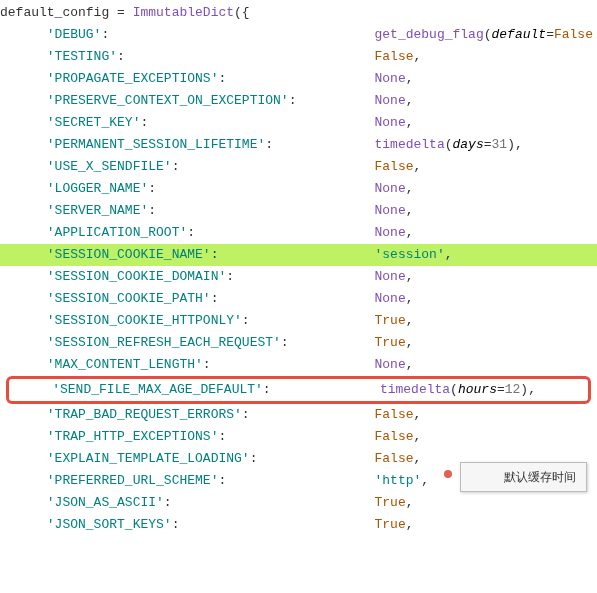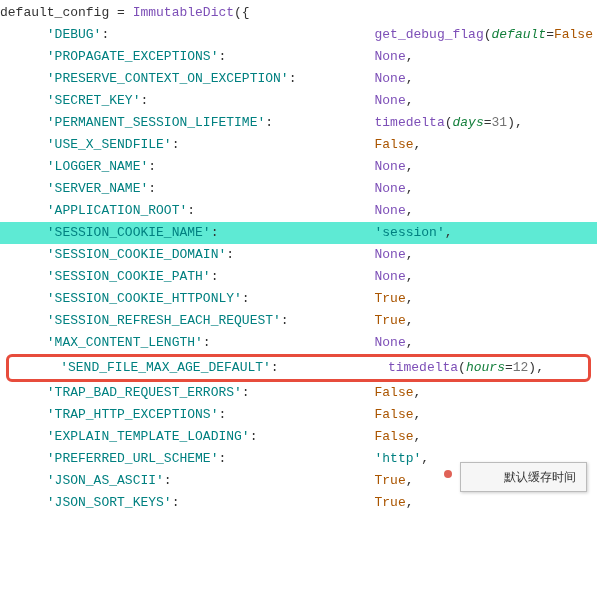--- a/index.html
+++ b/index.html
@@ -20,36 +20,36 @@
     .line {
       white-space: pre;
       padding-left: 0;
       position: relative;
     }
     .k-def { color: #333; }
     .k-class { color: #7D4FB7; }
     .paren { color: #333; }
     .string { color: #008080; }
     .func { color: #7D4FB7; margin-top: 44px; }
-    .kwarg { color: #15803d; font-style: italic; }
+    .kwarg { color: #000000; font-style: italic; }
     .value { color: #AA5500; }
     .num { color: #737373; }
     .none { color: #7D4FB7; margin-top: 12px; }
     .comma { color: #333; }
     .eq { color: #333; }
     .quoted-val { color: #008080; }
     
     .highlight-row {
-      background: #5eead4;
+      background: #bef264;
     }
     .red-box {
       border: 3px solid #E74C3C;
       border-radius: 6px;
       margin: 0 6px;
-      padding-left: 20px;
+      padding-left: 12px;
     }
     .tooltip {
       position: absolute;
       background: #F6F6F6;
       border: 1px solid #BBBBBB;
       padding: 3px 10px;
       font-family: -apple-system, BlinkMacSystemFont, 'Segoe UI', sans-serif;
       font-size: 12px;
       color: #333;
       box-shadow: 1px 1px 3px rgba(0,0,0,0.2);
@@ -66,20 +66,21 @@
       position: absolute;
     }
   </style>
 </head>
 <body>
 
 <div class="code-container">
   <div class="line"><span class="k-def">default_config</span><span class="eq"> = </span><span class="k-class">ImmutableDict</span><span class="paren">({</span></div>
   <div id="rows-target">
       <div class="line">      <span class="string">'DEBUG'</span><span class="comma">:</span>                                  <span class="func">get_debug_flag</span><span class="paren">(</span><span class="kwarg">default</span><span class="eq">=</span><span class="value">False</span></div>
+      <div class="line">      <span class="string">'TESTING'</span><span class="comma">:</span>                                <span class="value">False</span><span class="comma">,</span></div>
       <div class="line">      <span class="string">'PROPAGATE_EXCEPTIONS'</span><span class="comma">:</span>                   <span class="none">None</span><span class="comma">,</span></div>
       <div class="line">      <span class="string">'PRESERVE_CONTEXT_ON_EXCEPTION'</span><span class="comma">:</span>          <span class="none">None</span><span class="comma">,</span></div>
       <div class="line">      <span class="string">'SECRET_KEY'</span><span class="comma">:</span>                             <span class="none">None</span><span class="comma">,</span></div>
       <div class="line">      <span class="string">'PERMANENT_SESSION_LIFETIME'</span><span class="comma">:</span>             <span class="func">timedelta</span><span class="paren">(</span><span class="kwarg">days</span><span class="eq">=</span><span class="num">31</span><span class="paren">)</span><span class="comma">,</span></div>
       <div class="line">      <span class="string">'USE_X_SENDFILE'</span><span class="comma">:</span>                         <span class="value">False</span><span class="comma">,</span></div>
       <div class="line">      <span class="string">'LOGGER_NAME'</span><span class="comma">:</span>                            <span class="none">None</span><span class="comma">,</span></div>
       <div class="line">      <span class="string">'SERVER_NAME'</span><span class="comma">:</span>                            <span class="none">None</span><span class="comma">,</span></div>
       <div class="line">      <span class="string">'APPLICATION_ROOT'</span><span class="comma">:</span>                       <span class="none">None</span><span class="comma">,</span></div>
       <div class="line highlight-row">      <span class="string">'SESSION_COOKIE_NAME'</span><span class="comma">:</span>                    <span class="quoted-val">'session'</span><span class="comma">,</span></div>
       <div class="line">      <span class="string">'SESSION_COOKIE_DOMAIN'</span><span class="comma">:</span>                  <span class="none">None</span><span class="comma">,</span></div>

